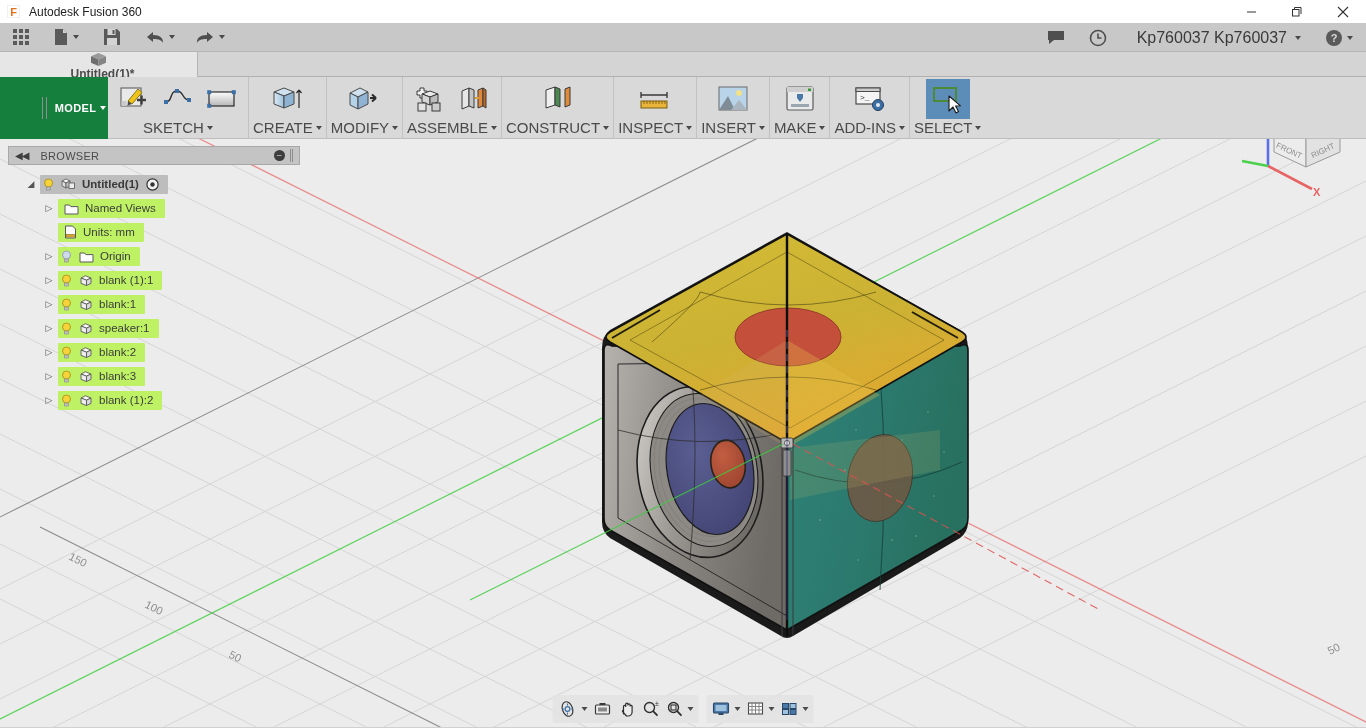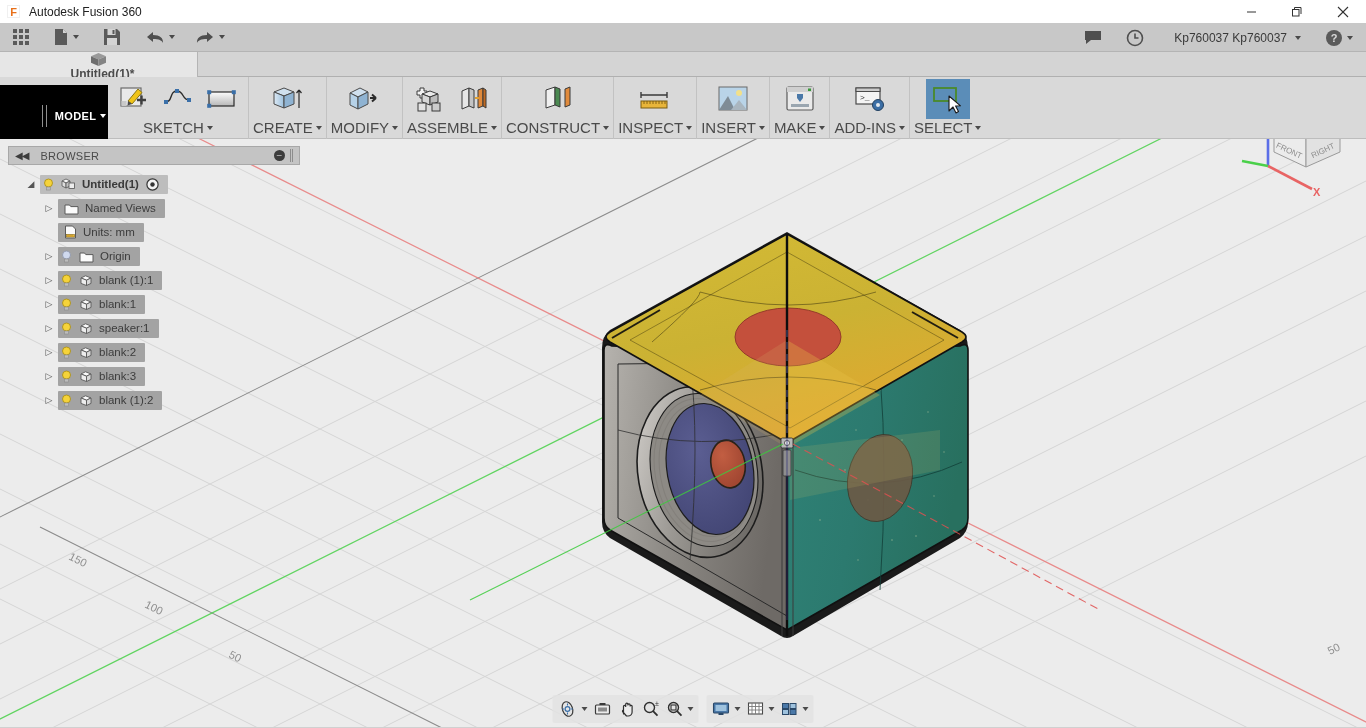--- a/index.html
+++ b/index.html
@@ -35,21 +35,21 @@
   .qat {
     position: absolute; left: 0; top: 23px; width: 1366px; height: 29px;
     background: #c8c8c8;
     display: flex; align-items: center;
     border-bottom: 1px solid #b4b4b4;
   }
   .qat-item { display: flex; align-items: center; height: 29px; padding: 0 5px; cursor: default; }
   .caret { width: 0; height: 0; border-left: 3.5px solid transparent; border-right: 3.5px solid transparent;
            border-top: 4px solid #4a4a4a; margin-left: 4px; }
   .qat-right { position: absolute; right: 8px; top: 0; height: 29px; display: flex; align-items: center; }
-  .qat-user { font-size: 12px; color: #3a3a3a; padding: 0 4px; }
+  .qat-user { font-size: 16px; color: #3a3a3a; padding: 0 4px; }
 
   
   .ic-grid { display: grid; grid-template-columns: repeat(3, 4px); grid-template-rows: repeat(3, 4px); gap: 2px; }
   .ic-grid i { background: #5a5a5a; display: block; }
 
   svg { display: block; }
 
   
   .tabstrip {
     position: absolute; left: 0; top: 52px; width: 1366px; height: 25px;
@@ -65,22 +65,22 @@
   .tab-label { font-size: 12px; color: #4c4c4c; font-weight: bold; margin-left: 8px; flex: 1; }
   .tab-close { font-size: 13px; color: #808080; padding: 0 3px; }
 
   
   .ribbon {
     position: absolute; left: 0; top: 77px; width: 1366px; height: 62px;
     background: #d9d9d9;
     border-bottom: 1px solid #bdbdbd;
   }
   .wsbar {
-    position: absolute; left: 0; top: 8px; width: 108px; height: 62px;
-    background: #000000;
+    position: absolute; left: 0; top: 0; width: 108px; height: 62px;
+    background: #15803d;
     display: flex; align-items: center; justify-content: center; padding-left: 40px;
   }
   .grip { width: 5px; height: 22px; margin-right: 8px;
           border-left: 1px solid #8e8e8e; border-right: 1px solid #8e8e8e; }
   .ws-label { font-size: 11px; color: #ffffff; font-weight: bold; letter-spacing: .4px; }
 
   .panels { position: absolute; left: 108px; top: 0; height: 62px; display: flex; align-items: stretch; }
   .panel { position: relative; display: flex; flex-direction: column; align-items: center;
            border-right: 1px solid #c2c2c2; padding: 0 4px; }
   .panel:last-child { border-right: none; }
@@ -101,21 +101,21 @@
   .dblarrow { font-size: 10px; color: #3d3d3d; letter-spacing: -1px; }
   .circle-btn { width: 11px; height: 11px; border-radius: 50%; background: #3d3d3d;
                 display: flex; align-items: center; justify-content: center; color: #c4c4c4;
                 font-size: 10px; line-height: 10px; }
   .panel-grip { width: 3px; height: 13px; margin-left: 5px;
                 border-left: 1px solid #8d8d8d; border-right: 1px solid #8d8d8d; }
 
   .tree { position: absolute; left: 8px; top: 172px; width: 292px; }
   .node { display: flex; align-items: center; height: 24px; font-size: 11.5px; color: #3c3c3c; }
   .node .arrow { width: 18px; text-align: center; font-size: 9px; color: #555; }
-  .node-pill { display: flex; align-items: center; height: 19px; background: #a3a3a3;
+  .node-pill { display: flex; align-items: center; height: 19px; background: #bef264;
                border-radius: 1px; padding-right: 9px; }
   .node-pill.selected { background: #bdbdbd; }
   .node-label { margin-left: 6px; white-space: nowrap; text-align: right; }
   .node-label.bold { font-weight: bold; color: #3a3a3a; }
   .eyebtn { width: 17px; display: flex; align-items: center; justify-content: center; }
 
   
   .canvas {
     position: absolute; left: 0; top: 139px; width: 1366px; height: 589px;
     background: #ececec; overflow: hidden;

